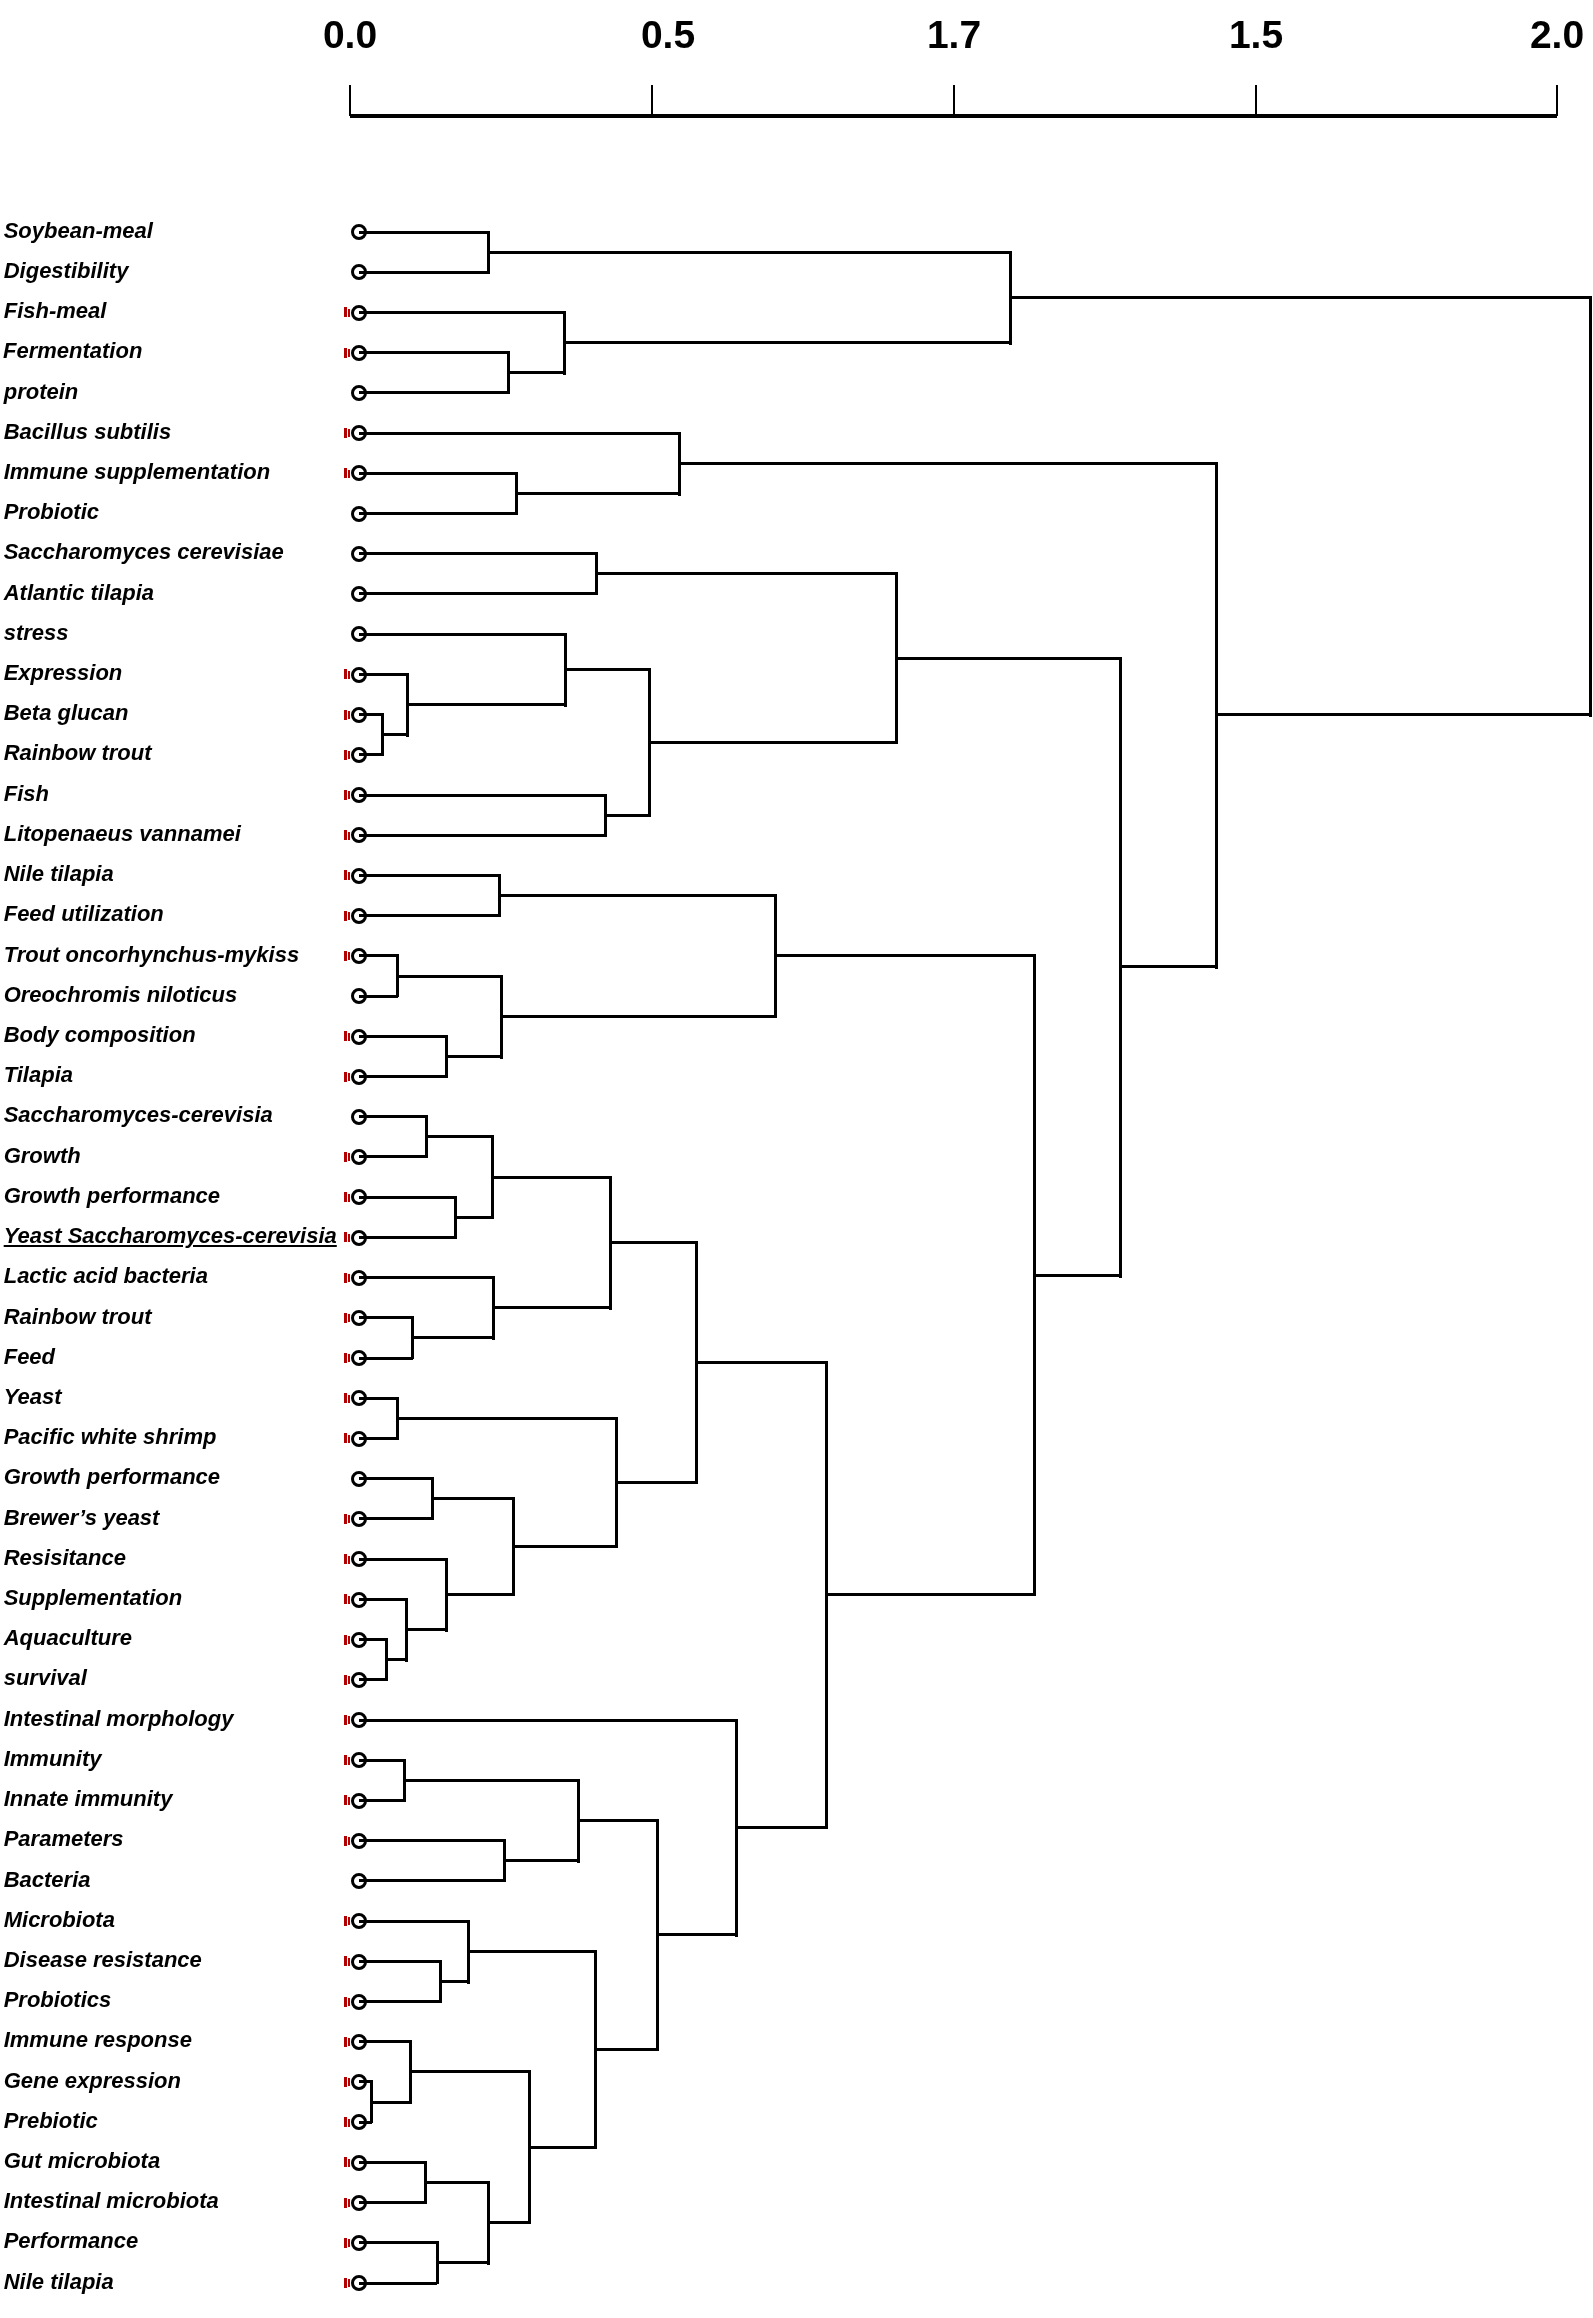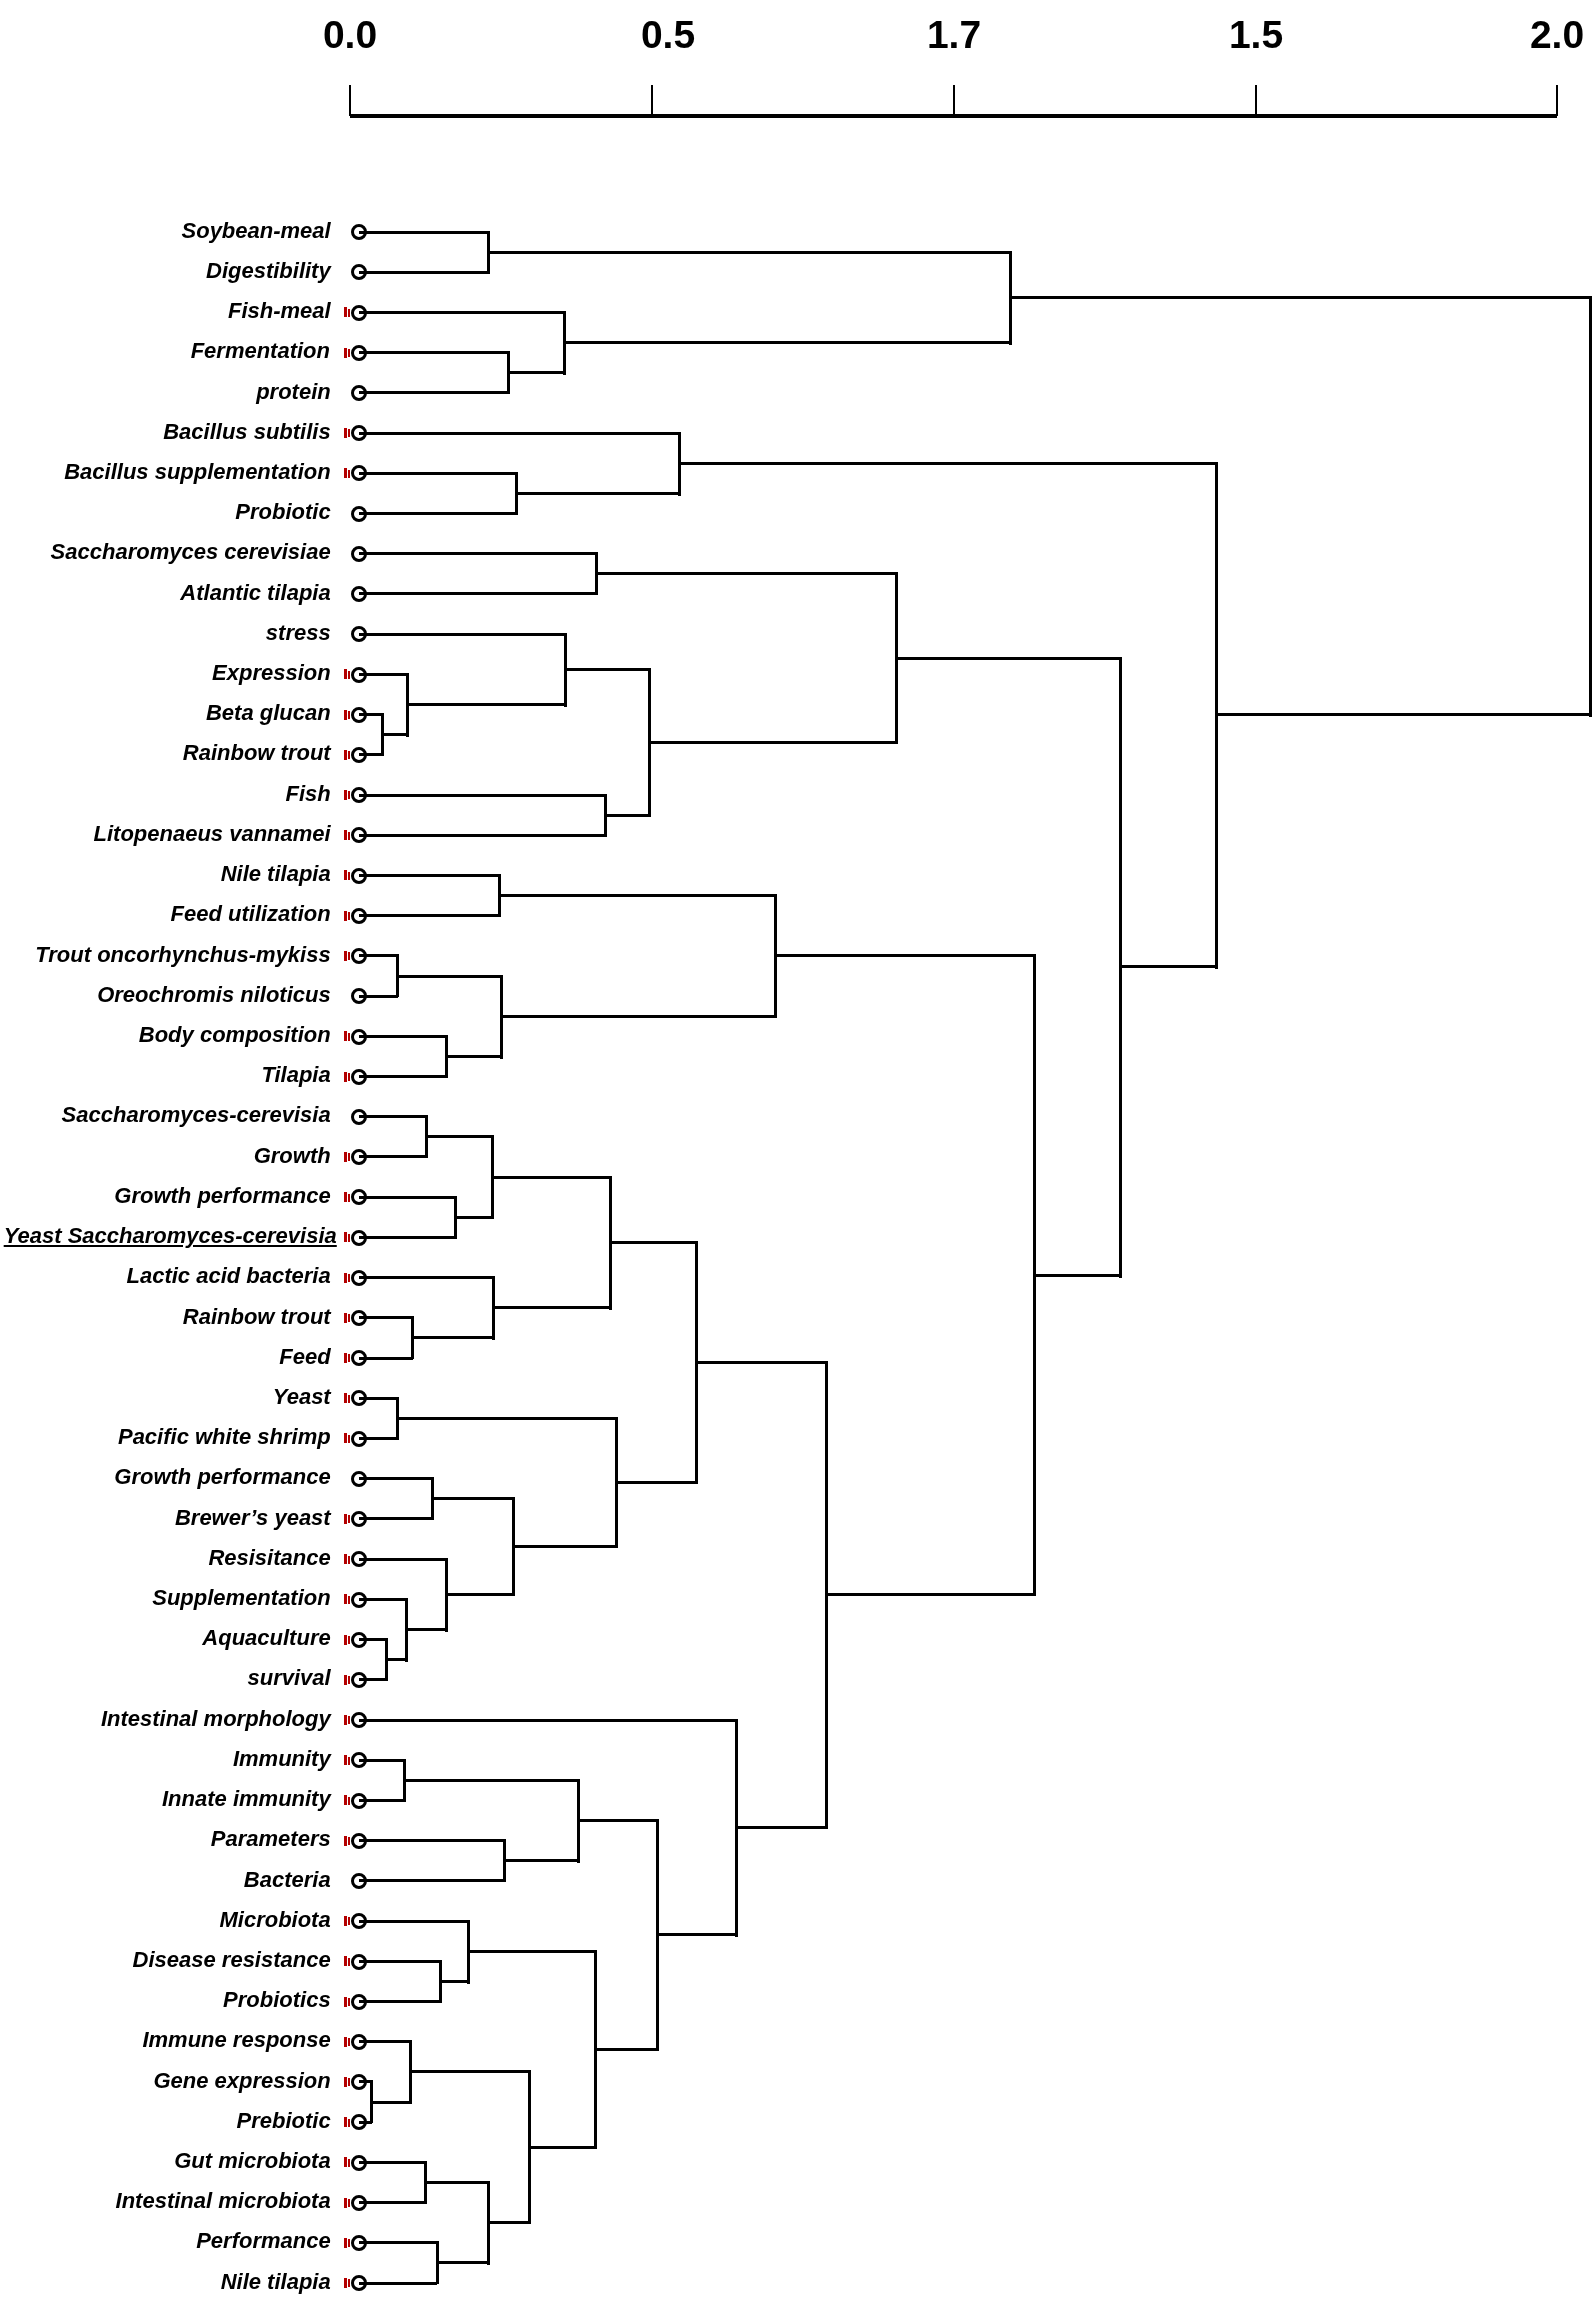--- a/index.html
+++ b/index.html
@@ -4,21 +4,21 @@
 <style>
   html,body{margin:0;padding:0;background:#ffffff;}
   body{width:1593px;height:2319px;position:relative;overflow:hidden;
        font-family:"Liberation Sans",sans-serif;}
   #canvas{position:absolute;left:0;top:0;width:1348px;height:2319px;}
   .hline,.vline{position:absolute;background:#000;}
   .axis-num{position:absolute;transform:translateX(-50%);font-size:39px;font-weight:700;
             color:#000;white-space:nowrap;}
   .axis-line{position:absolute;background:#000;}
   .axis-tick{position:absolute;background:#000;}
-  .leaf-label{position:absolute;width:327px;text-align:right;font-size:22px;font-weight:700;
+  .leaf-label{position:absolute;width:327px;font-size:22px;font-weight:700;
               font-style:italic;color:#000;white-space:nowrap;}
   .leaf-circle{position:absolute;width:16px;height:16px;border:3.3px solid #000;
                border-radius:50%;background:transparent;box-sizing:border-box;}
   .leaf-red{position:absolute;background:#b30000;}
 </style>
 </head>
 <body>
 
 <div id="canvas">
     <div class="axis-num" style="left: 350px; top: 13px;">0.0</div>
@@ -31,21 +31,21 @@
     <div class="axis-tick" style="left: 1255px; top: 85px; width: 2.3px; height: 31px;"></div>
     <div class="axis-num" style="left: 1557px; top: 13px;">2.0</div>
     <div class="axis-tick" style="left: 1556px; top: 85px; width: 2.3px; height: 31px;"></div>
     <div class="axis-line" style="left: 350px; top: 114px; width: 1207px; height: 4.2px;"></div>
     <div class="leaf-label" style="left: 3.7px; top: 218px;">Soybean-meal</div>
     <div class="leaf-label" style="left: 3.7px; top: 258px;">Digestibility</div>
     <div class="leaf-label" style="left: 3.7px; top: 298px;">Fish-meal</div>
     <div class="leaf-label" style="left: 3px; top: 338px; font-style: italic;">Fermentation</div>
     <div class="leaf-label" style="left: 3.7px; top: 379px;">protein</div>
     <div class="leaf-label" style="left: 3.7px; top: 419px;">Bacillus subtilis</div>
-    <div class="leaf-label" style="left: 3.7px; top: 459px;">Bacillus supplementation</div>
+    <div class="leaf-label" style="left: 3.7px; top: 459px;">Immune supplementation</div>
     <div class="leaf-label" style="left: 3.7px; top: 499px;">Probiotic</div>
     <div class="leaf-label" style="left: 3.7px; top: 539px;">Saccharomyces cerevisiae</div>
     <div class="leaf-label" style="left: 3.7px; top: 580px;">Atlantic tilapia</div>
     <div class="leaf-label" style="left: 3.7px; top: 620px;">stress</div>
     <div class="leaf-label" style="left: 3.7px; top: 660px;">Expression</div>
     <div class="leaf-label" style="left: 3.7px; top: 700px;">Beta glucan</div>
     <div class="leaf-label" style="left: 3.7px; top: 740px;">Rainbow trout</div>
     <div class="leaf-label" style="left: 3.7px; top: 781px;">Fish</div>
     <div class="leaf-label" style="left: 3.7px; top: 821px;">Litopenaeus vannamei</div>
     <div class="leaf-label" style="left: 3.7px; top: 861px;">Nile tilapia</div>

